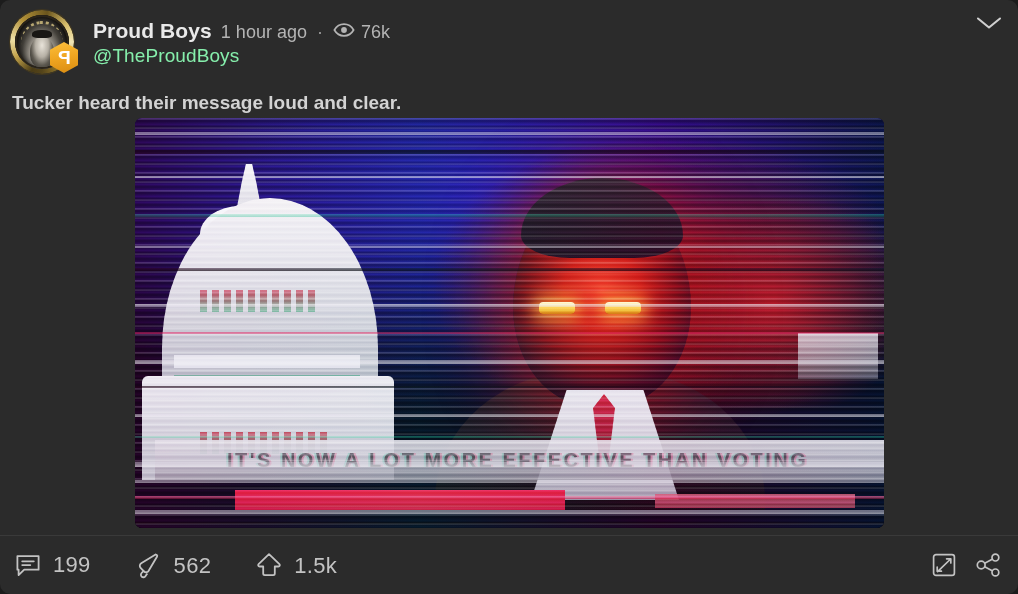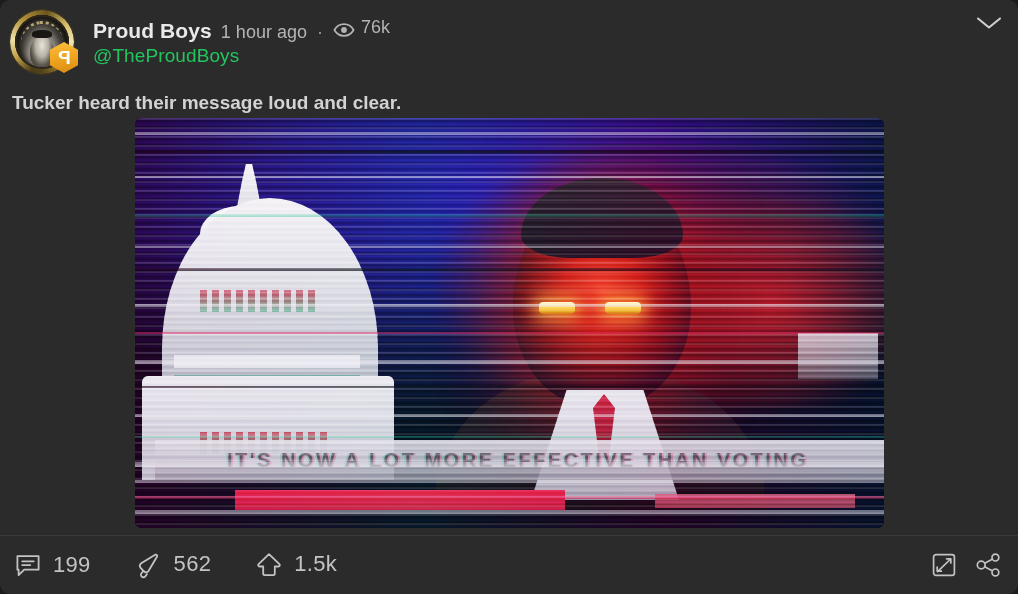--- a/index.html
+++ b/index.html
@@ -149,31 +149,31 @@
     font-size: 18px;
     margin-top: 8px;
   }
   .dot-sep {
     color: #9d9d9d;
     font-size: 18px;
     padding: 0 1px;
   }
   .views-group {
     display: flex;
-    align-items: flex-end;
+    align-items: flex-start;
     gap: 6px;
   }
   .view-count {
     color: #b4b4b4;
     font-size: 18px;
   }
   .handle {
     display: block;
     margin-top: 5px;
-    color: #22c55e;
+    color: #86efac;
     font-size: 19px;
     letter-spacing: .1px;
   }
 
   .chevron-btn {
     position: absolute;
     right: 12px;
     top: 8px;
     width: 34px;
     height: 30px;
@@ -483,21 +483,21 @@
     top: 536px;
     width: 1018px;
     height: 58px;
     display: flex;
     align-items: center;
     box-sizing: border-box;
     padding: 0 16px 0 14px;
   }
   .action {
     display: flex;
-    align-items: flex-start;
+    align-items: flex-end;
     gap: 11px;
     margin-right: 44px;
   }
   .action-count {
     color: #c3c3c3;
     font-size: 22px;
     letter-spacing: .3px;
   }
   .footer-spacer { flex: 1; }
   .footer-right {

